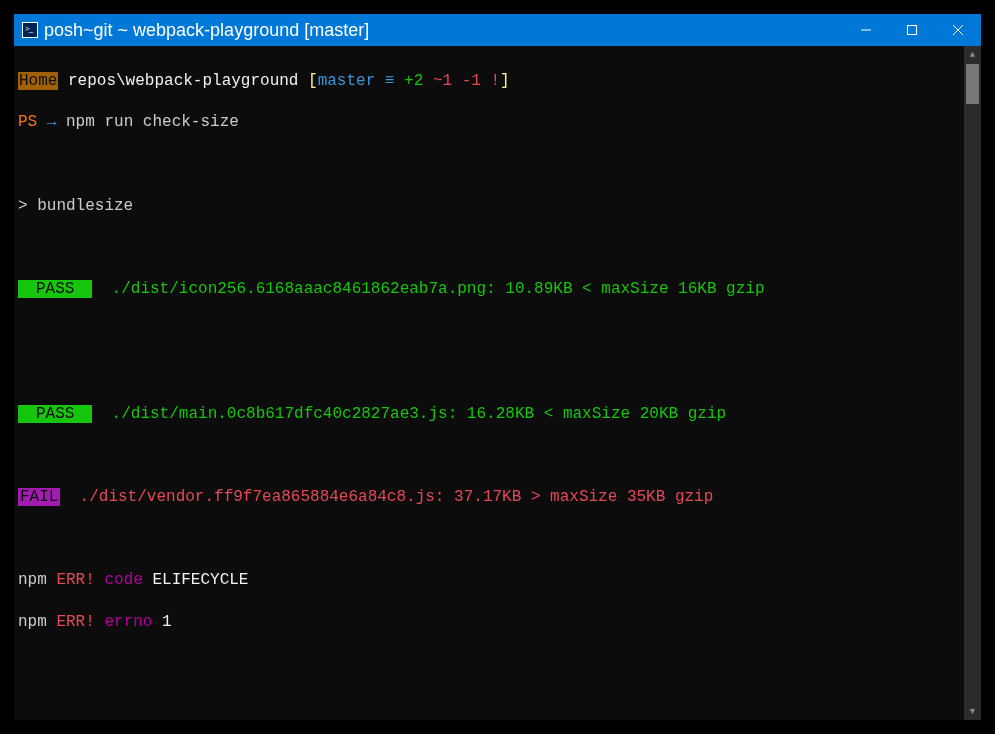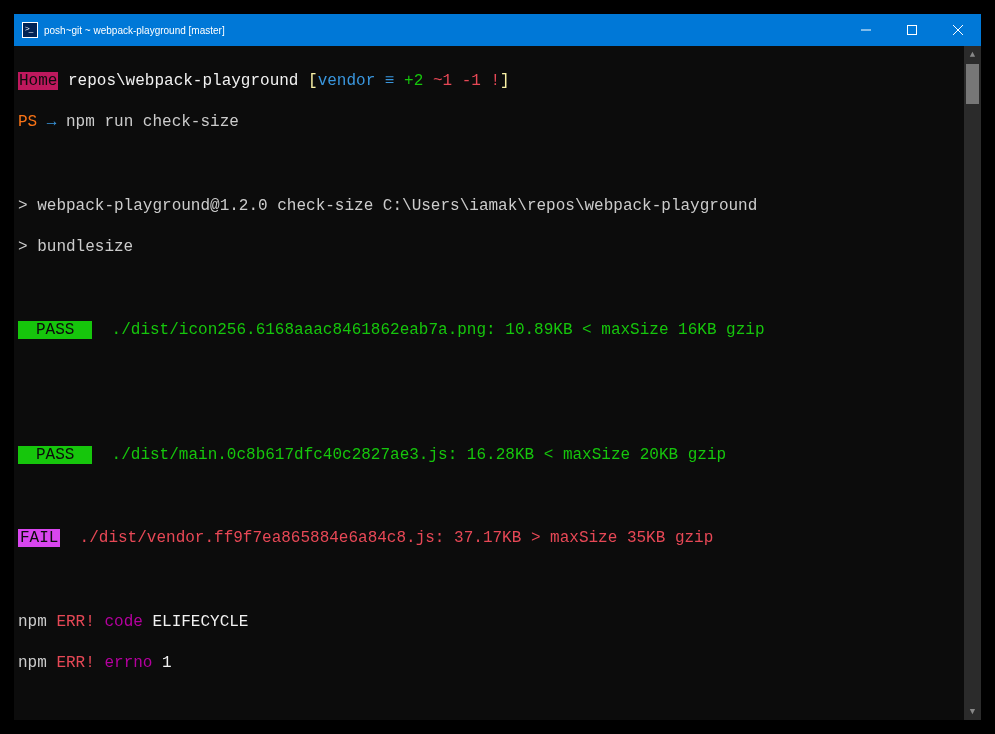--- a/index.html
+++ b/index.html
@@ -18,21 +18,21 @@
     border: 14px solid #000;
     position: relative;
   }
   .titlebar {
     height: 32px;
     background: #0078d7;
     display: flex;
     align-items: center;
     color: #fff;
     font-family: 'Segoe UI', Tahoma, sans-serif;
-    font-size: 10px;
+    font-size: 18px;
     position: relative;
   }
   .titlebar .icon-ps {
     width: 16px;
     height: 16px;
     margin: 0 6px 0 8px;
     background: #012456;
     position: relative;
     display: inline-block;
     border: 1px solid #fff;
@@ -91,31 +91,31 @@
     height: 17px;
     display: flex;
     align-items: center;
     justify-content: center;
     font-size: 9px;
     color: #888;
   }
   .scrollbar .arrow.up { top: 0; }
   .scrollbar .arrow.down { bottom: 0; }
   .line { min-height: 1.3em; }
-  .home { background: #be185d; color: #0c0c0c; padding: 0 1px; margin-top: 20px; }
+  .home { background: #a16207; color: #0c0c0c; padding: 0 1px; margin-top: 20px; }
   .cyan { color: #3a96dd; }
   .red { color: #e74856; }
   .green-txt { color: #16c60c; }
   .yellow { color: #f9f1a5; }
   .magenta { color: #b4009e; }
   .blue { color: #f97316; }
   .gray { color: #cccccc; text-align: center; }
   .white { color: #f2f2f2; margin-top: 44px; }
   .pass-bg { background: #16c60c; color: #0c0c0c; padding: 0 18px; }
-  .fail-bg { background: #d946ef; color: #0c0c0c; padding: 0 2px; }
+  .fail-bg { background: #a21caf; color: #0c0c0c; padding: 0 2px; }
 </style>
 </head>
 <body>
 
 <div class="window">
   <div class="titlebar">
     <span class="icon-ps"></span>
     <span class="title">posh~git ~ webpack-playground [master]</span>
     <div class="winbtns">
       <div class="winbtn">
@@ -131,24 +131,23 @@
       <div class="winbtn">
         <svg width="10" height="10">
             <line x1="0" y1="0" x2="10" y2="10"></line>
             <line x1="10" y1="0" x2="0" y2="10"></line>
           </svg>
       </div>
     </div>
   </div>
 
   <div class="terminal">
-<div class="line"><span class="home">Home</span><span class="white"> repos\webpack-playground </span><span class="yellow">[</span><span class="cyan">vendor</span><span class="cyan"> ≡</span><span class="green-txt"> +2</span><span class="red"> ~1</span><span class="red"> -1</span><span class="red"> !</span><span class="yellow">]</span></div>
+<div class="line"><span class="home">Home</span><span class="white"> repos\webpack-playground </span><span class="yellow">[</span><span class="cyan">master</span><span class="cyan"> ≡</span><span class="green-txt"> +2</span><span class="red"> ~1</span><span class="red"> -1</span><span class="red"> !</span><span class="yellow">]</span></div>
 <div class="line"><span class="blue">PS</span><span class="cyan"> → </span><span class="gray">npm run check-size</span></div>
 <div class="line">&nbsp;</div>
-<div class="line">&gt; webpack-playground@1.2.0 check-size C:\Users\iamak\repos\webpack-playground</div>
 <div class="line">&gt; bundlesize</div>
 <div class="line">&nbsp;</div>
 <div class="line"><span class="pass-bg">PASS</span><span class="green-txt">  </span><span class="green-txt">./dist/icon256.6168aaac8461862eab7a.png: 10.89KB &lt; maxSize 16KB gzip</span></div>
 <div class="line">&nbsp;</div>
 <div class="line">&nbsp;</div>
 <div class="line"><span class="pass-bg">PASS</span><span class="green-txt">  </span><span class="green-txt">./dist/main.0c8b617dfc40c2827ae3.js: 16.28KB &lt; maxSize 20KB gzip</span></div>
 <div class="line">&nbsp;</div>
 <div class="line"><span class="fail-bg">FAIL</span><span class="red">  </span><span class="red">./dist/vendor.ff9f7ea865884e6a84c8.js: 37.17KB &gt; maxSize 35KB gzip</span></div>
 <div class="line">&nbsp;</div>
 <div class="line"><span>npm</span><span class="red"> ERR!</span><span class="magenta"> code</span><span class="white"> ELIFECYCLE</span></div>

